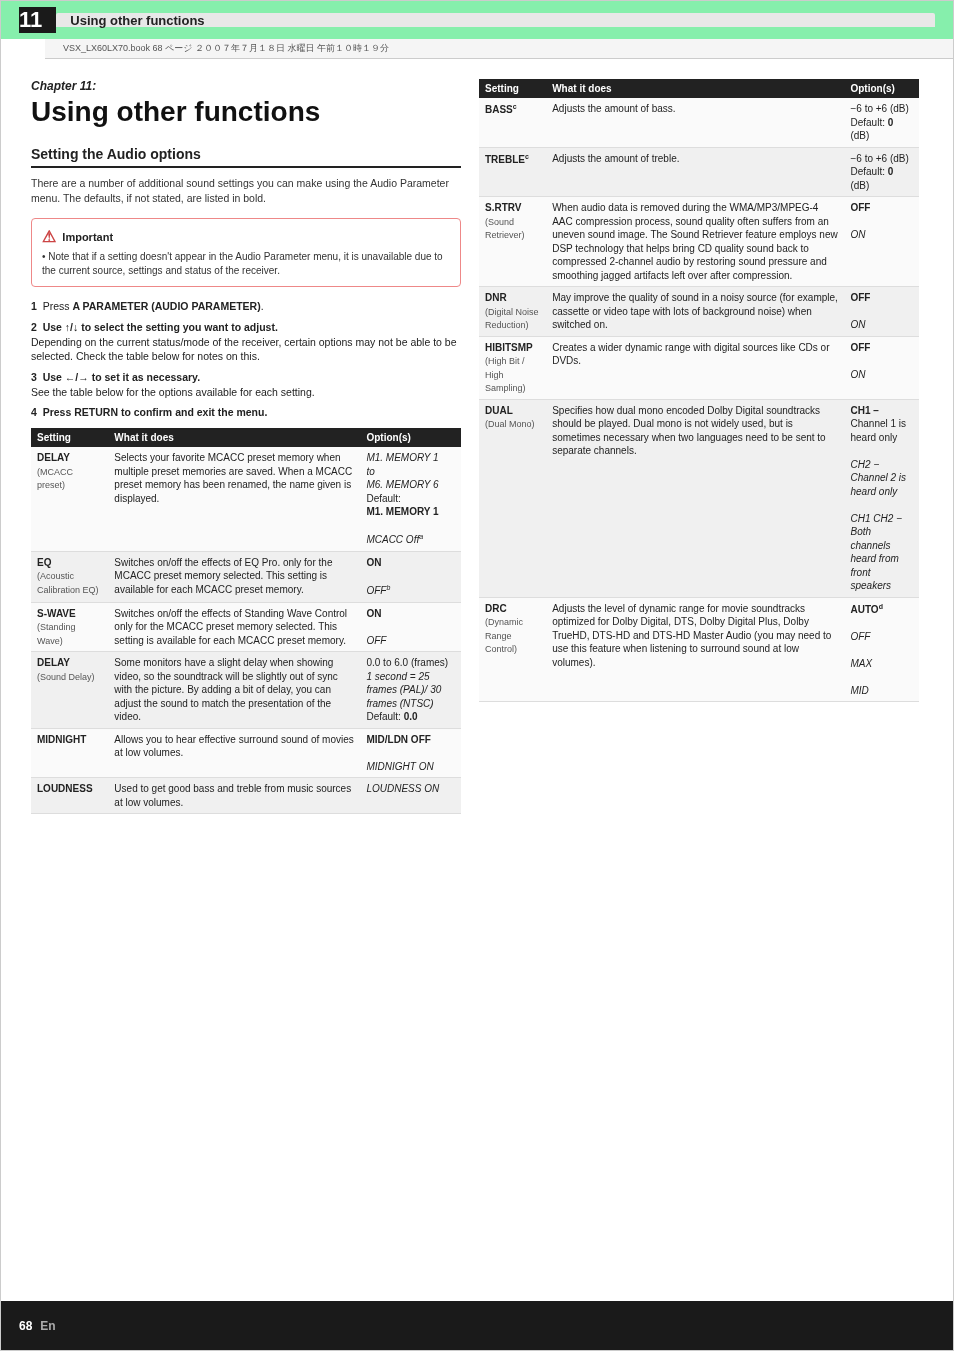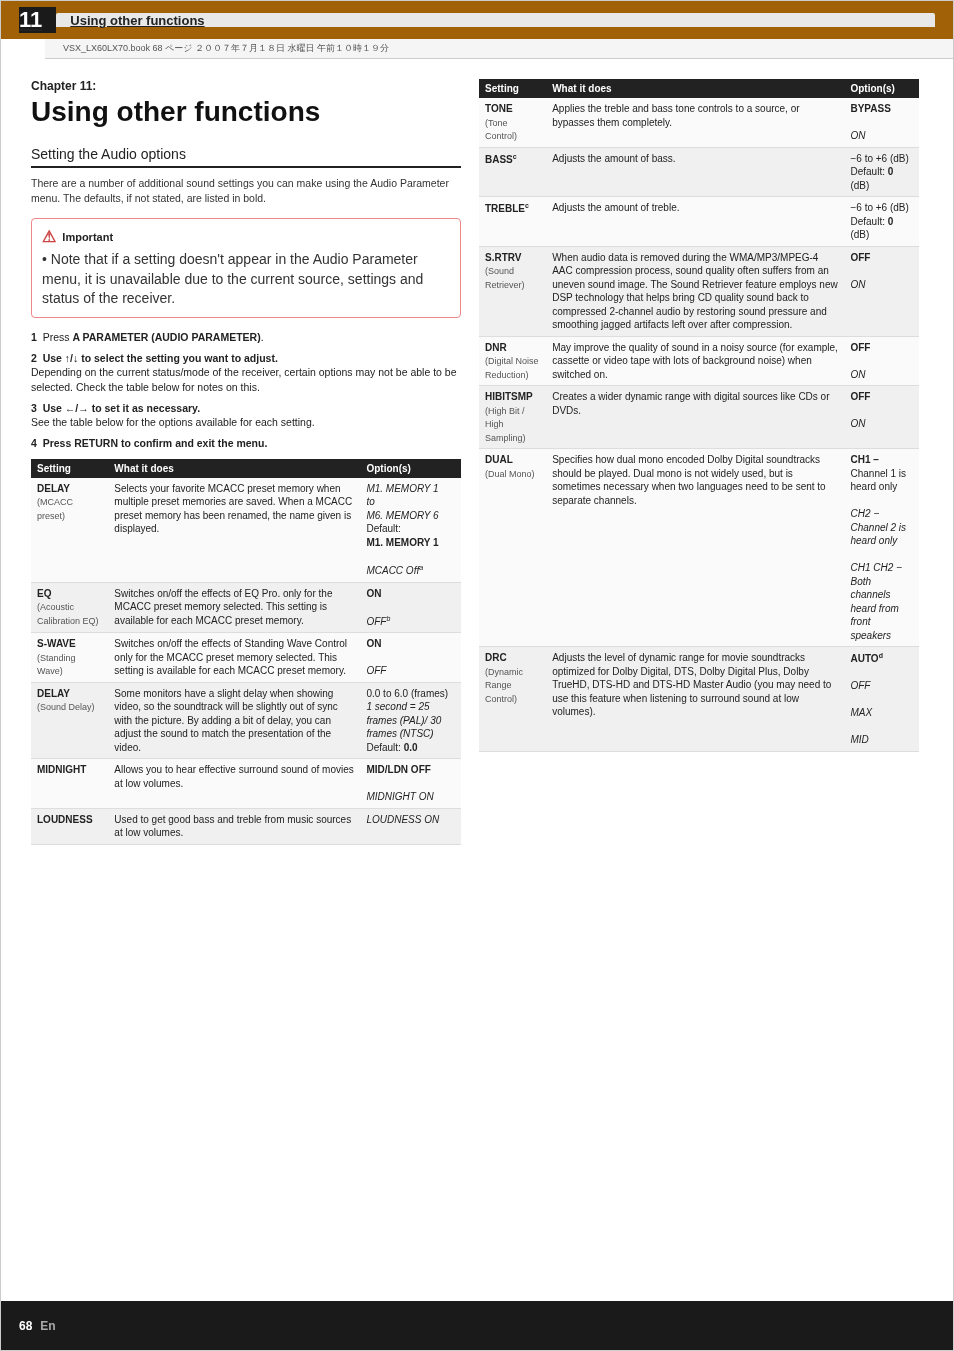--- a/index.html
+++ b/index.html
@@ -14,26 +14,25 @@
     .page {
       width: 954px;
       min-height: 1351px;
       background: #fff;
       position: relative;
       padding: 0;
       border: 1px solid #ccc;
     }
     
     .top-bar {
-      background: #a16207;
+      background: #86efac;
       height: 38px;
       display: flex;
       align-items: center;
       padding: 12px 18px;
-      text-decoration: underline;
     }
     .chapter-num {
       background: #1a1a1a;
       color: #fff;
       font-size: 22px;
       font-weight: bold;
       padding-right: 14px;
     }
     .top-bar-title {
       background: #e8e8e8;
@@ -74,32 +73,33 @@
       flex: 1;
       min-width: 0;
       max-width: 440px;
     }
     
     .chapter-label {
       font-size: 12px;
       font-weight: bold;
       margin-bottom: 4px;
       color: #222;
+      font-style: italic;
     }
     .chapter-title {
       font-size: 28px;
       font-weight: bold;
       margin-bottom: 18px;
       color: #111;
       line-height: 1.1;
     }
     
     .section-title {
       font-size: 14px;
-      font-weight: normal;
+      font-weight: bold;
       border-bottom: 2px solid #222;
       padding-bottom: 4px;
       margin-bottom: 8px;
     }
     .section-desc {
       font-size: 10.5px;
       line-height: 1.45;
       margin-bottom: 12px;
       color: #333;
     }
@@ -117,21 +117,21 @@
       display: flex;
       align-items: center;
       gap: 6px;
       margin-bottom: 4px;
     }
     .important-icon {
       font-size: 16px;
       color: #c44;
     }
     .important-text {
-      font-size: 14px;
+      font-size: 10px;
       color: #333;
       line-height: 1.4;
     }
     
     .step {
       font-size: 10.5px;
       margin-bottom: 6px;
       color: #222;
       line-height: 1.4;
     }
@@ -352,31 +352,20 @@
       <table class="right-table">
         <thead>
           <tr>
             <th>Setting</th>
             <th>What it does</th>
             <th>Option(s)</th>
           </tr>
         </thead>
         <tbody>
 
-          <tr>
-            <td>
-              <span class="setting-name">TONE</span><br>
-              <span class="setting-sub">(Tone Control)</span>
-            </td>
-            <td>Applies the treble and bass tone controls to a source, or bypasses them completely.</td>
-            <td>
-              <span class="opt-bold">BYPASS</span><br><br>
-              <span class="opt-italic">ON</span>
-            </td>
-          </tr>
 
           <tr>
             <td>
               <span class="setting-name">BASS<sup>c</sup></span>
             </td>
             <td>Adjusts the amount of bass.</td>
             <td>
               −6 to +6 (dB)<br>
               Default: <span class="opt-bold">0</span> (dB)
             </td>

